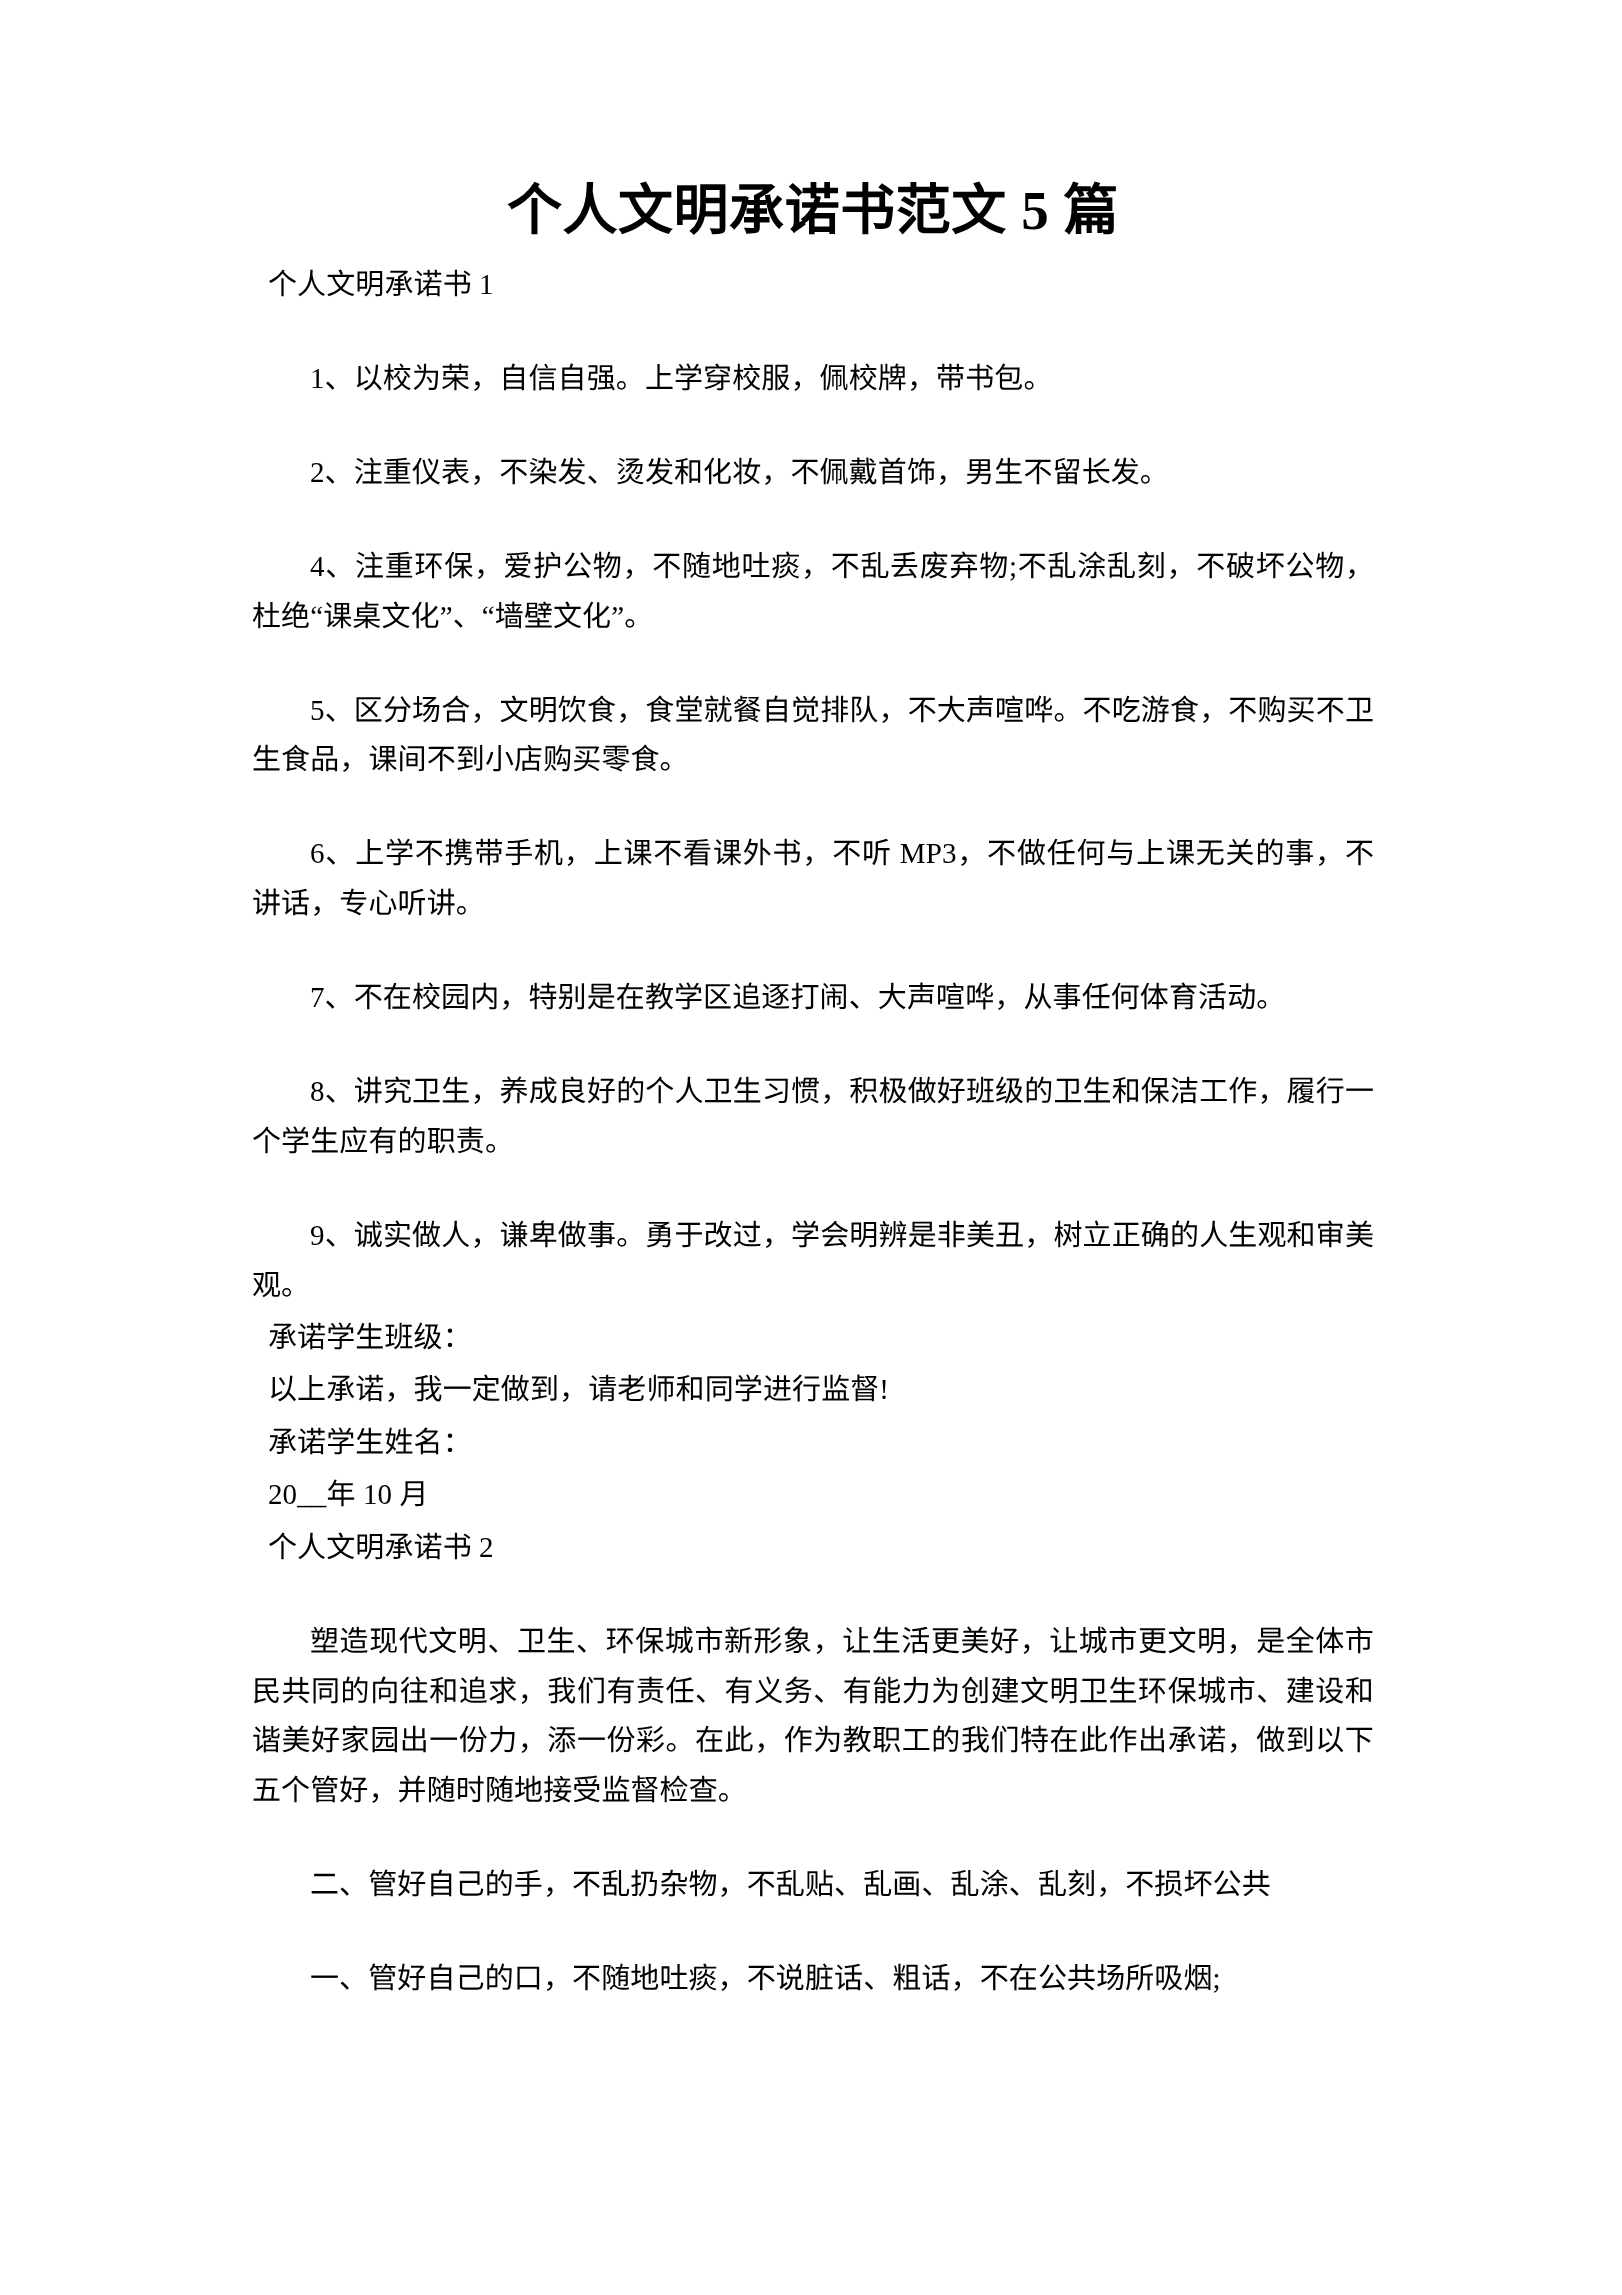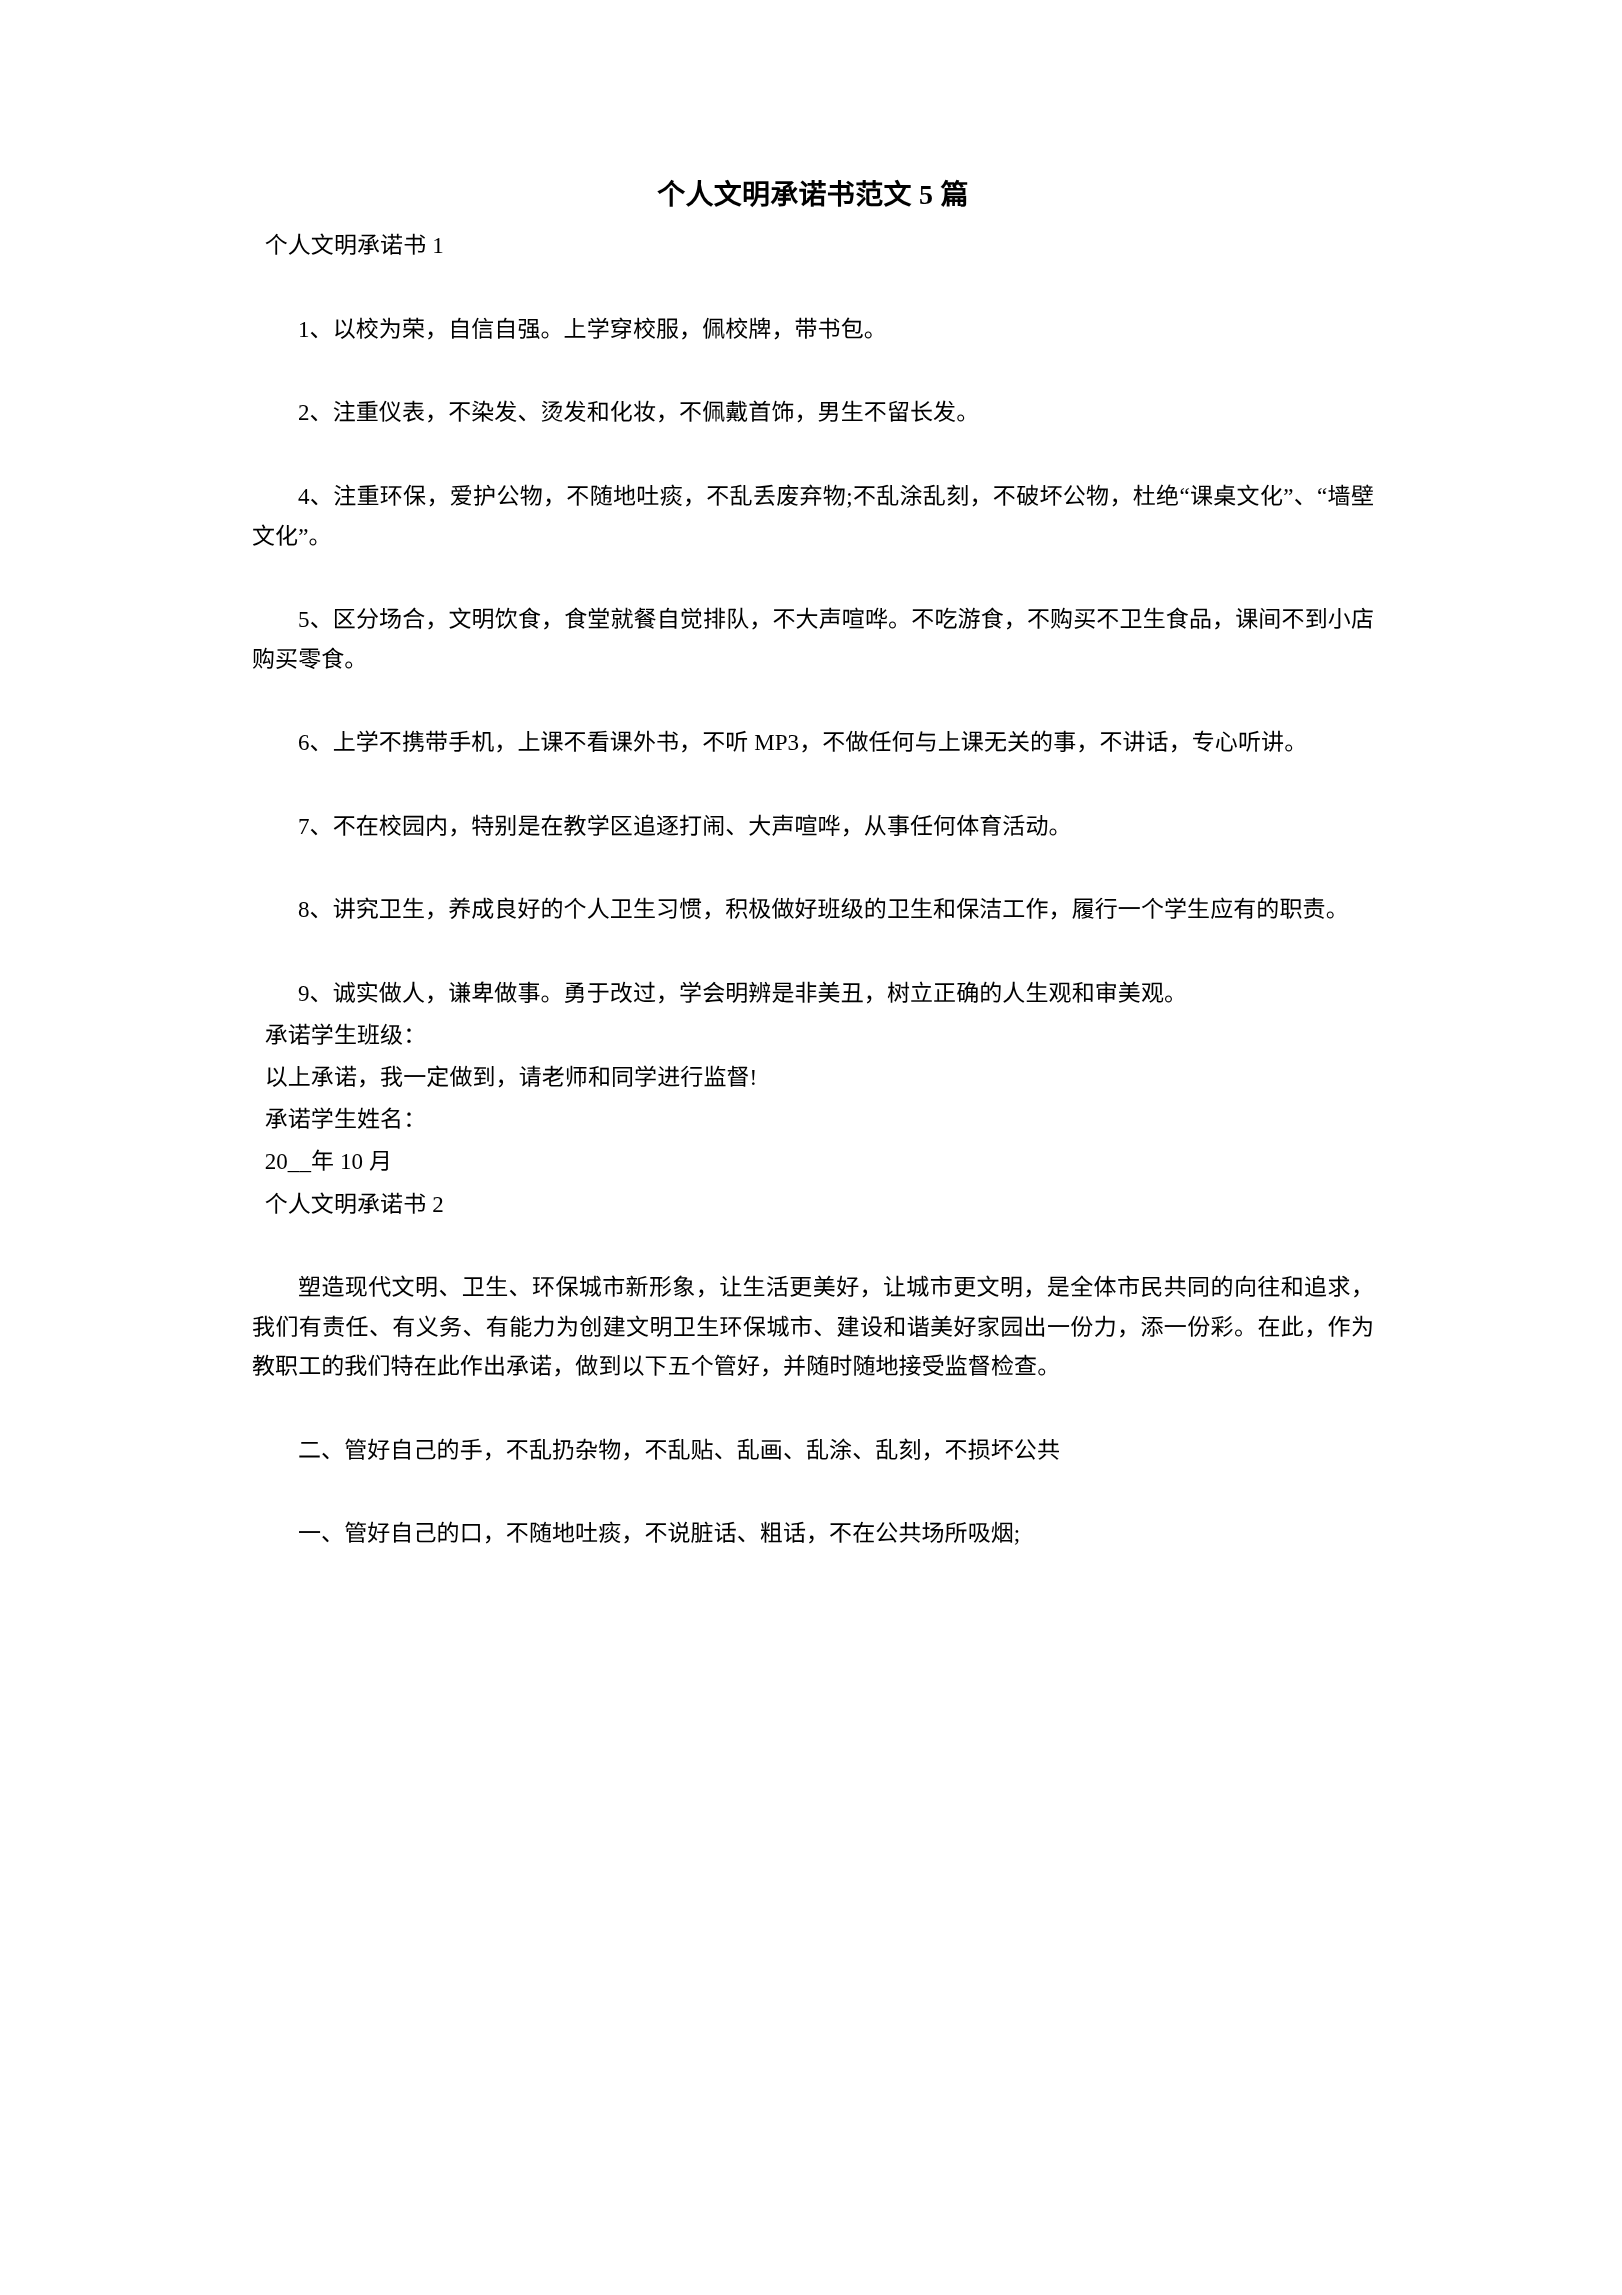--- a/index.html
+++ b/index.html
@@ -22,31 +22,31 @@
 
   
   .doc-body {
     position: absolute;
     left: 252px;
     top: 177px;
     width: 1122px;
   }
 
   .doc-title {
-    font-size: 28px;
+    font-size: 55px;
     font-weight: 700;
     line-height: 1.25;
     text-align: center;
     letter-spacing: 0.01em;
     margin: 0 0 14.4px 0;
     white-space: pre;
   }
 
   .para {
-    font-size: 23px;
+    font-size: 29px;
     line-height: 1.72;
     margin: 0 0 2.6px 0;
     text-align: justify;
     text-justify: inter-character;
     text-align-last: left;
     word-break: break-all;
     letter-spacing: 0.004em;
   }
 
   

